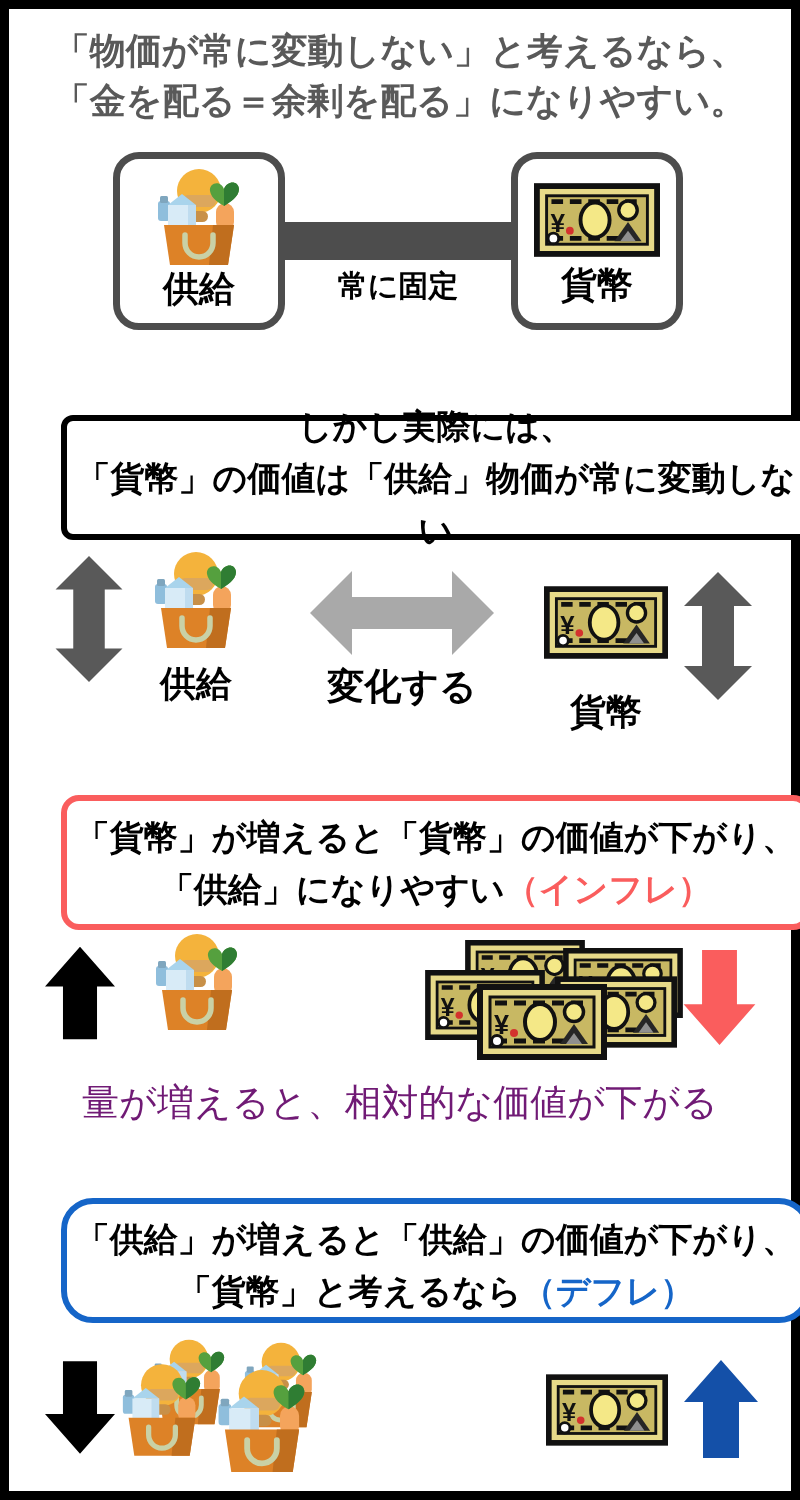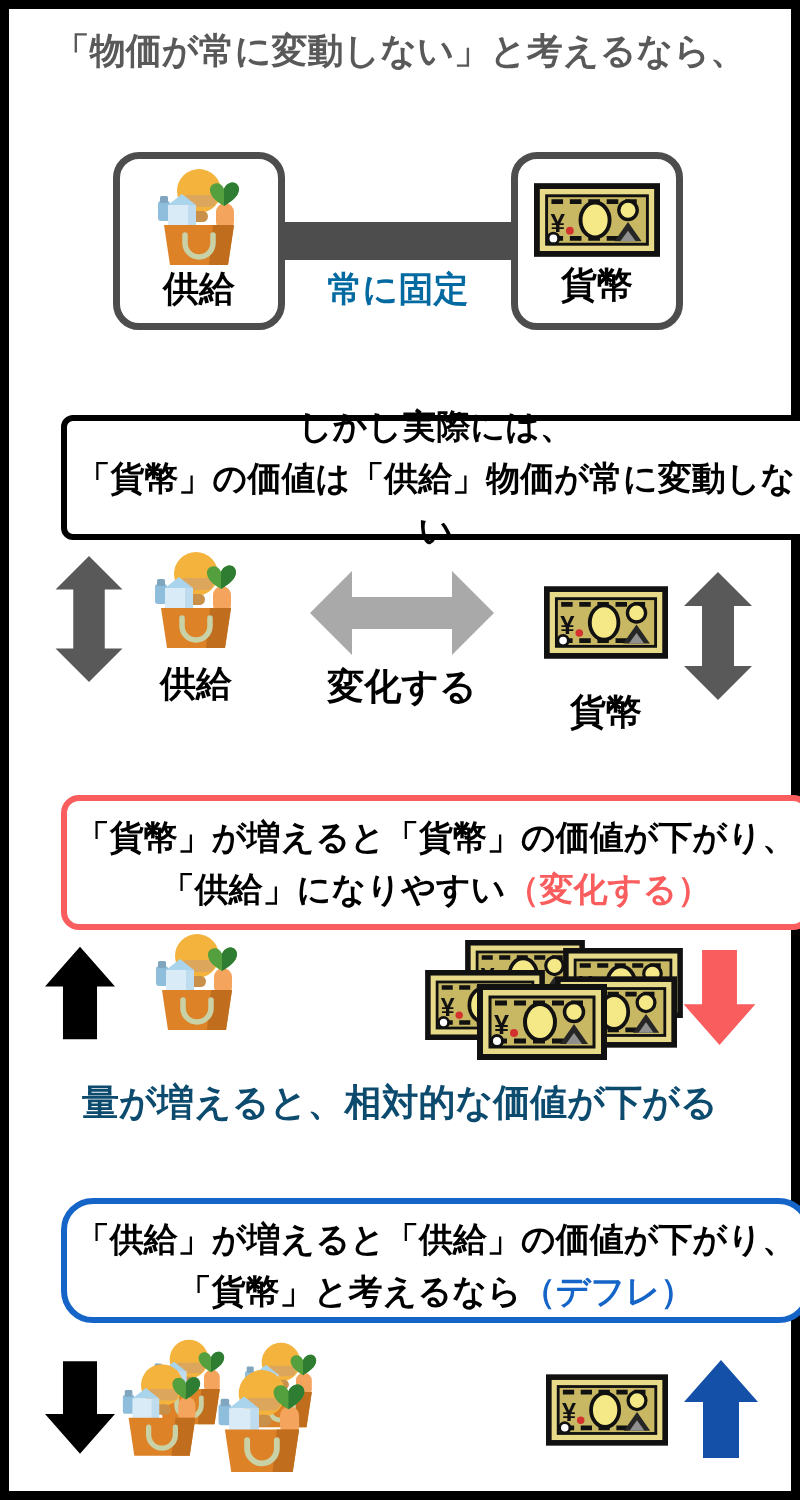--- a/index.html
+++ b/index.html
@@ -14,21 +14,21 @@
   
   .rounded-box{position:absolute;width:172px;height:178px;background:#fff;box-sizing:border-box;
     border:7px solid var(--dark_gray,#4d4d4d);border-radius:26px;z-index:2;
     display:flex;flex-direction:column;align-items:center;}
   #box-supply{left:113px;top:152px;}
   #box-money{left:511px;top:152px;}
   .rounded-box .node-label{font-size:36px;font-weight:bold;color:#000;line-height:44px;}
   .connector{position:absolute;left:283px;top:222px;width:230px;height:38px;
     background:var(--dark_gray,#4d4d4d);z-index:1;}
   .link-label{position:absolute;left:283px;top:266px;width:230px;text-align:center;
-    font-size:35px;font-weight:bold;color:#0369a1;}
+    font-size:30px;font-weight:bold;color:#000000;}
 
   
   .frame-box{position:absolute;left:25px;width:750px;box-sizing:border-box;background:#fff;
     border:6px solid #000;display:flex;flex-direction:column;justify-content:center;align-items:center;
     font-size:34px;font-weight:bold;color:#000;line-height:52px;text-align:center;margin-left:36px;}
   #reality-box{top:415px;height:125px;border-radius:12px;}
   #inflation-box{top:795px;height:135px;border-color:var(--accent_red,#fa5d5d);border-radius:18px;}
   #deflation-box{top:1198px;height:125px;border-color:var(--accent_blue,#1565c8);border-radius:32px;justify-content:flex-end;}
   .accent-red{color:var(--accent_red,#fa5d5d);}
   .accent-blue{color:var(--accent_blue,#1565c8);}
@@ -38,21 +38,21 @@
   .icon{display:block;width:100%;height:100%;}
   .small-label{position:absolute;text-align:center;font-weight:bold;color:#000;font-size:36px;}
 
   .arrow-gray{color:var(--heading_gray,#595959);}
   .arrow-light{color:var(--light_gray,#a9a9a9);}
   .arrow-black{color:#000;}
   .arrow-red{color:var(--accent_red,#fa5d5d);}
   .arrow-blue{color:var(--arrow_blue,#1450a8);}
 
   .caption{position:absolute;left:0;right:0;top:1078px;text-align:center;
-    font-size:37px;font-weight:bold;color:#0c4a6e;}
+    font-size:37px;font-weight:normal;color:#701a75;}
 </style>
 </head>
 <body>
 
 <svg width="0" height="0" style="position:absolute" aria-hidden="true">
   <defs>
     <symbol id="sym-bag" viewBox="0 0 88 100">
       <circle cx="44" cy="24" r="22" fill="#F4B33C"></circle>
       <rect x="27" y="28" width="34" height="12" rx="6" fill="#DCA75D"></rect>
       <rect x="27" y="44" width="26" height="11" rx="5.5" fill="#C89048"></rect>
@@ -93,20 +93,21 @@
     <symbol id="sym-arrow-down" viewBox="0 0 74 98">
       <polygon points="19,0 55,0 55,56 74,56 37,98 0,56 19,56" fill="currentColor"></polygon>
     </symbol>
   </defs>
 </svg>
 
 <div class="canvas">
 
   <div class="main-title">
     <div>「物価が常に変動しない」と考えるなら、</div>
+    <div>「金を配る＝余剰を配る」になりやすい。</div>
   </div>
 
   <div class="connector"></div>
   <div class="rounded-box" id="box-supply">
     <span class="abs" style="position:relative;width:88px;height:100px;margin-top:8px;">
       <svg class="icon">
           <use href="#sym-bag"></use>
         </svg>
     </span>
     <div class="node-label">供給</div>
@@ -154,21 +155,21 @@
 
   <span class="abs arrow-gray" style="left:682px;top:570px;width:72px;height:132px;">
     <svg class="icon">
         <use href="#sym-arrow-v"></use>
       </svg>
   </span>
 
   <div class="frame-box" id="inflation-box">
     <div>「貨幣」が増えると「貨幣」の価値が下がり、</div>
     <div>
-      <span>「供給」になりやすい</span><span class="accent-red">（変化する）</span>
+      <span>「供給」になりやすい</span><span class="accent-red">（インフレ）</span>
     </div>
   </div>
 
   <span class="abs arrow-black" style="left:45px;top:946px;width:70px;height:94px;">
     <svg class="icon">
         <use href="#sym-arrow-up"></use>
       </svg>
   </span>
   <span class="abs" style="left:153px;top:932px;width:88px;height:100px;">
     <svg class="icon">

